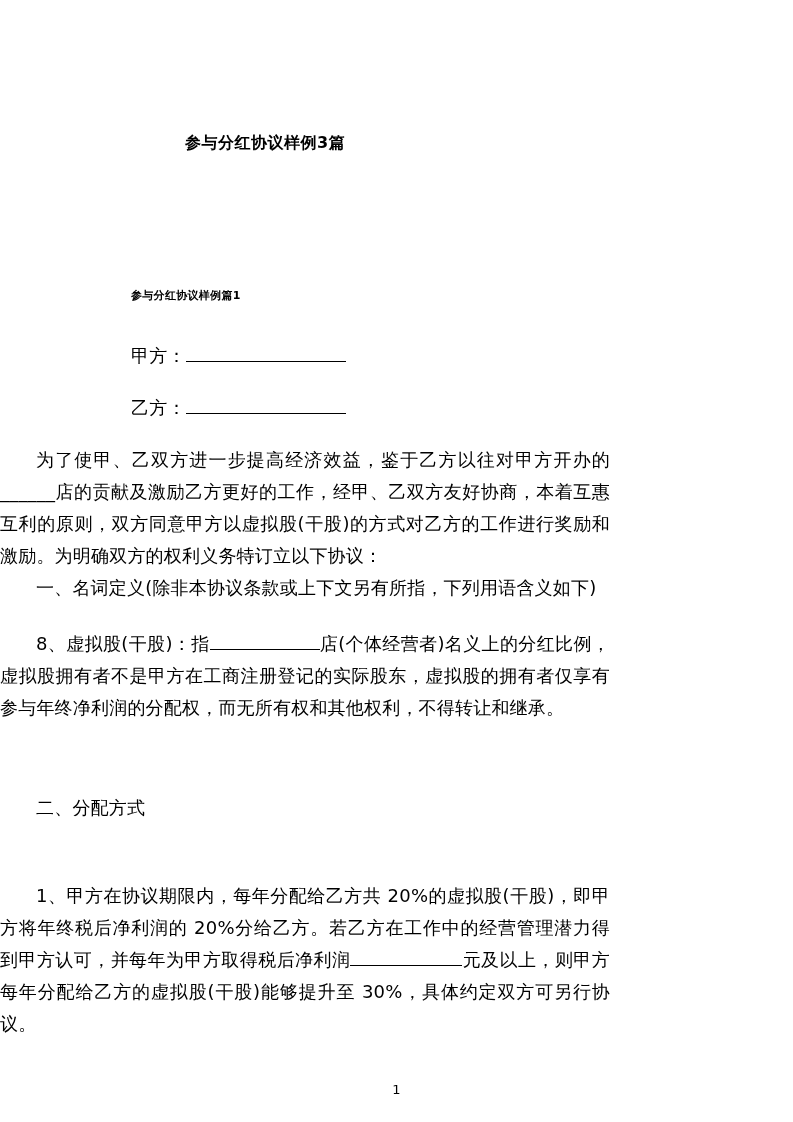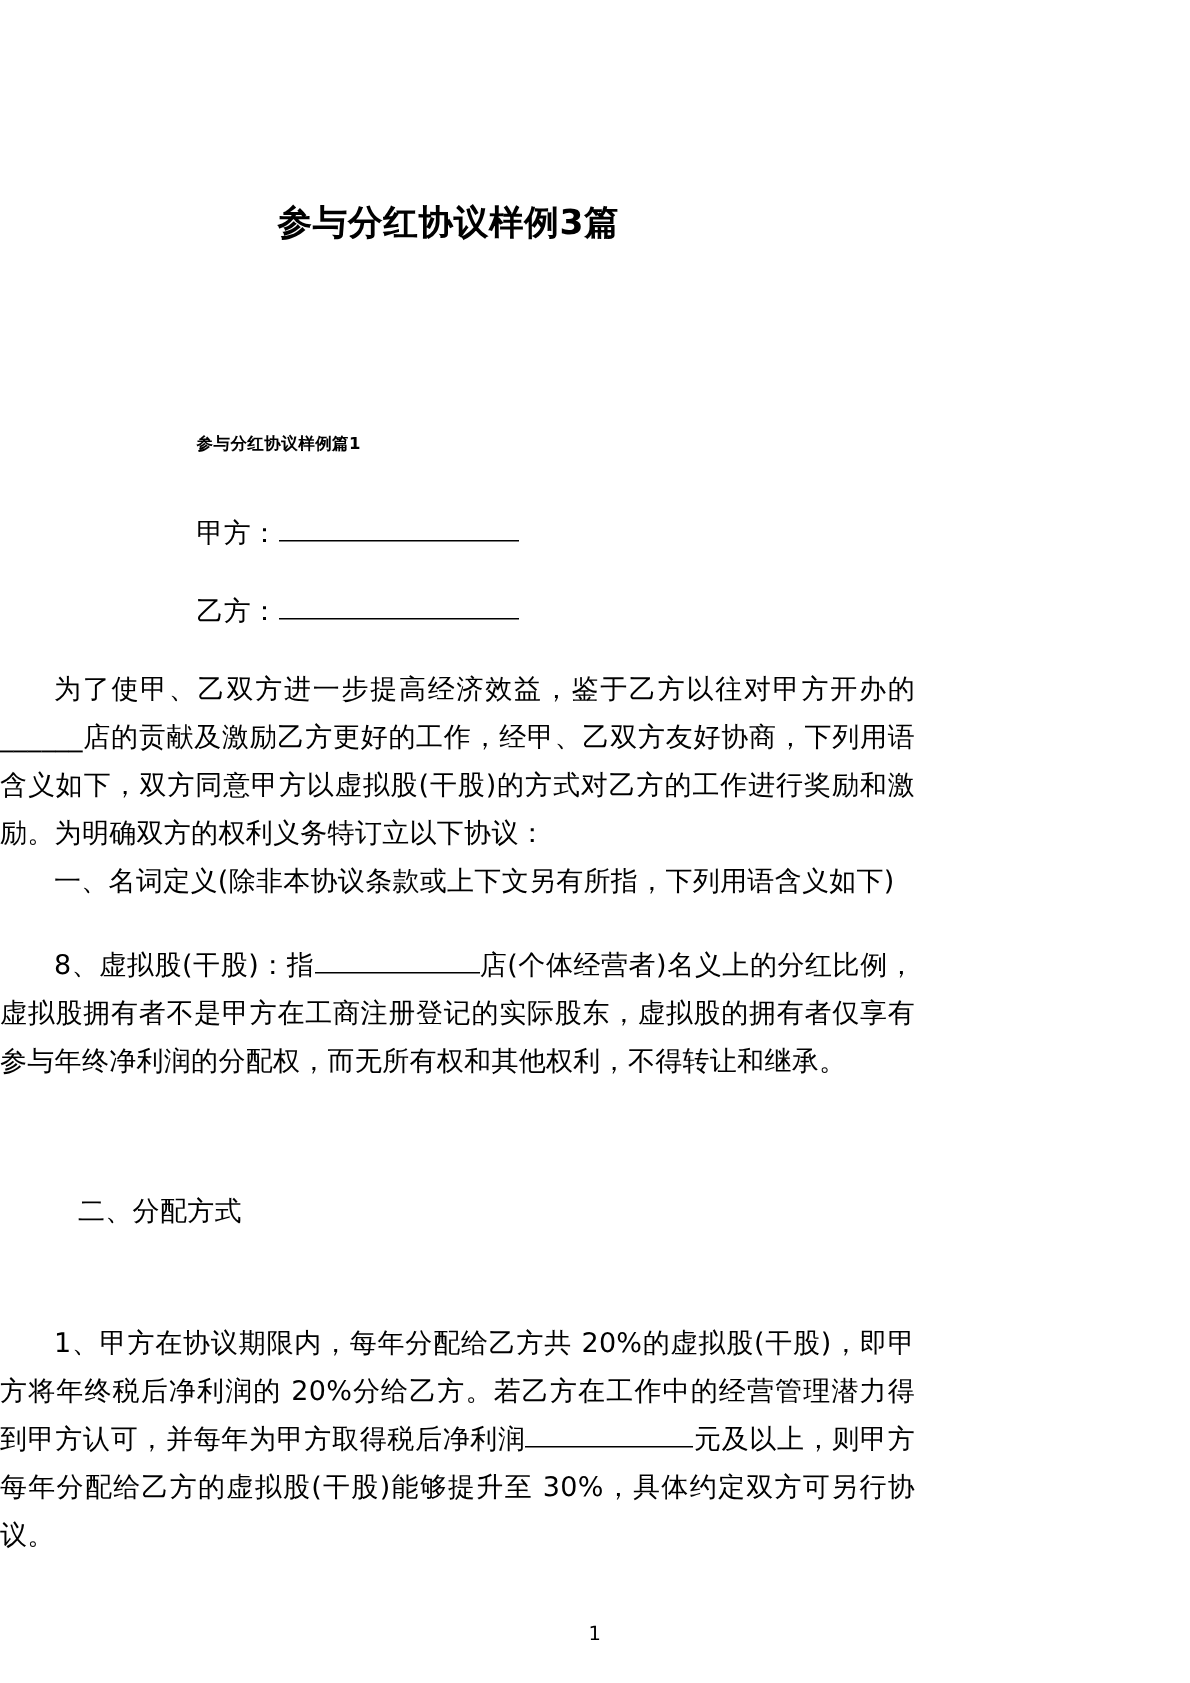--- a/index.html
+++ b/index.html
@@ -16,21 +16,21 @@
     overflow: hidden;
   }
   .page {
     position: relative;
     width: 793px;
     height: 1122px;
     box-sizing: border-box;
     padding: 0;
   }
   .doc-title {
-    font-size: 23px;
+    font-size: 16px;
     font-weight: bold;
     letter-spacing: 0.5px;
     margin: 0;
     padding: 0;
     position: absolute;
     left: 185px;
     top: 133px;
     white-space: nowrap;
   }
   .section-heading {
@@ -78,30 +78,30 @@
   <div class="section-heading">参与分红协议样例篇1</div>
 
   <div class="body-block" style="left:131px; top:340px; width:480px;">
     <span>甲方：</span><span class="blank-line" style="width:160px;"></span>
   </div>
 
   <div class="body-block" style="left:131px; top:392px; width:480px;">
     <span>乙方：</span><span class="blank-line" style="width:160px;"></span>
   </div>
 
-  <div class="body-block indent" style="top:444px;">为了使甲、乙双方进一步提高经济效益，鉴于乙方以往对甲方开办的______店的贡献及激励乙方更好的工作，经甲、乙双方友好协商，下列用语含义如下，双方同意甲方以虚拟股(干股)的方式对乙方的工作进行奖励和激励。为明确双方的权利义务特订立以下协议：</div>
+  <div class="body-block indent" style="top:444px;">为了使甲、乙双方进一步提高经济效益，鉴于乙方以往对甲方开办的______店的贡献及激励乙方更好的工作，经甲、乙双方友好协商，本着互惠互利的原则，双方同意甲方以虚拟股(干股)的方式对乙方的工作进行奖励和激励。为明确双方的权利义务特订立以下协议：</div>
 
   <div class="body-block indent" style="top:572px;">一、名词定义(除非本协议条款或上下文另有所指，下列用语含义如下)</div>
 
   <div class="body-block indent" style="top:628px;">
     <span>8、虚拟股(干股)：指</span><span class="blank-line" style="width:110px;"></span><span>店(个体经营者)名义上的分红比例，虚拟股拥有者不是甲方在工商注册登记的实际股东，虚拟股的拥有者仅享有参与年终净利润的分配权，而无所有权和其他权利，不得转让和继承。</span>
   </div>
 
 
-  <div class="body-block indent" style="top:792px;margin-left:16px;">二、分配方式</div>
+  <div class="body-block indent" style="top:792px;">二、分配方式</div>
 
   <div class="body-block indent" style="top:844px;margin-top:36px;">
     <span>1、甲方在协议期限内，每年分配给乙方共   20%的虚拟股(干股)，即甲方将年终税后净利润的 20%分给乙方。若乙方在工作中的经营管理潜力得到甲方认可，并每年为甲方取得税后净利润</span><span class="blank-line" style="width:112px;"></span><span>元及以上，则甲方每年分配给乙方的虚拟股(干股)能够提升至 30%，具体约定双方可另行协议。</span>
   </div>
 
   <div class="pg-num">1</div>
 
 </div>
 
 </body></html>

